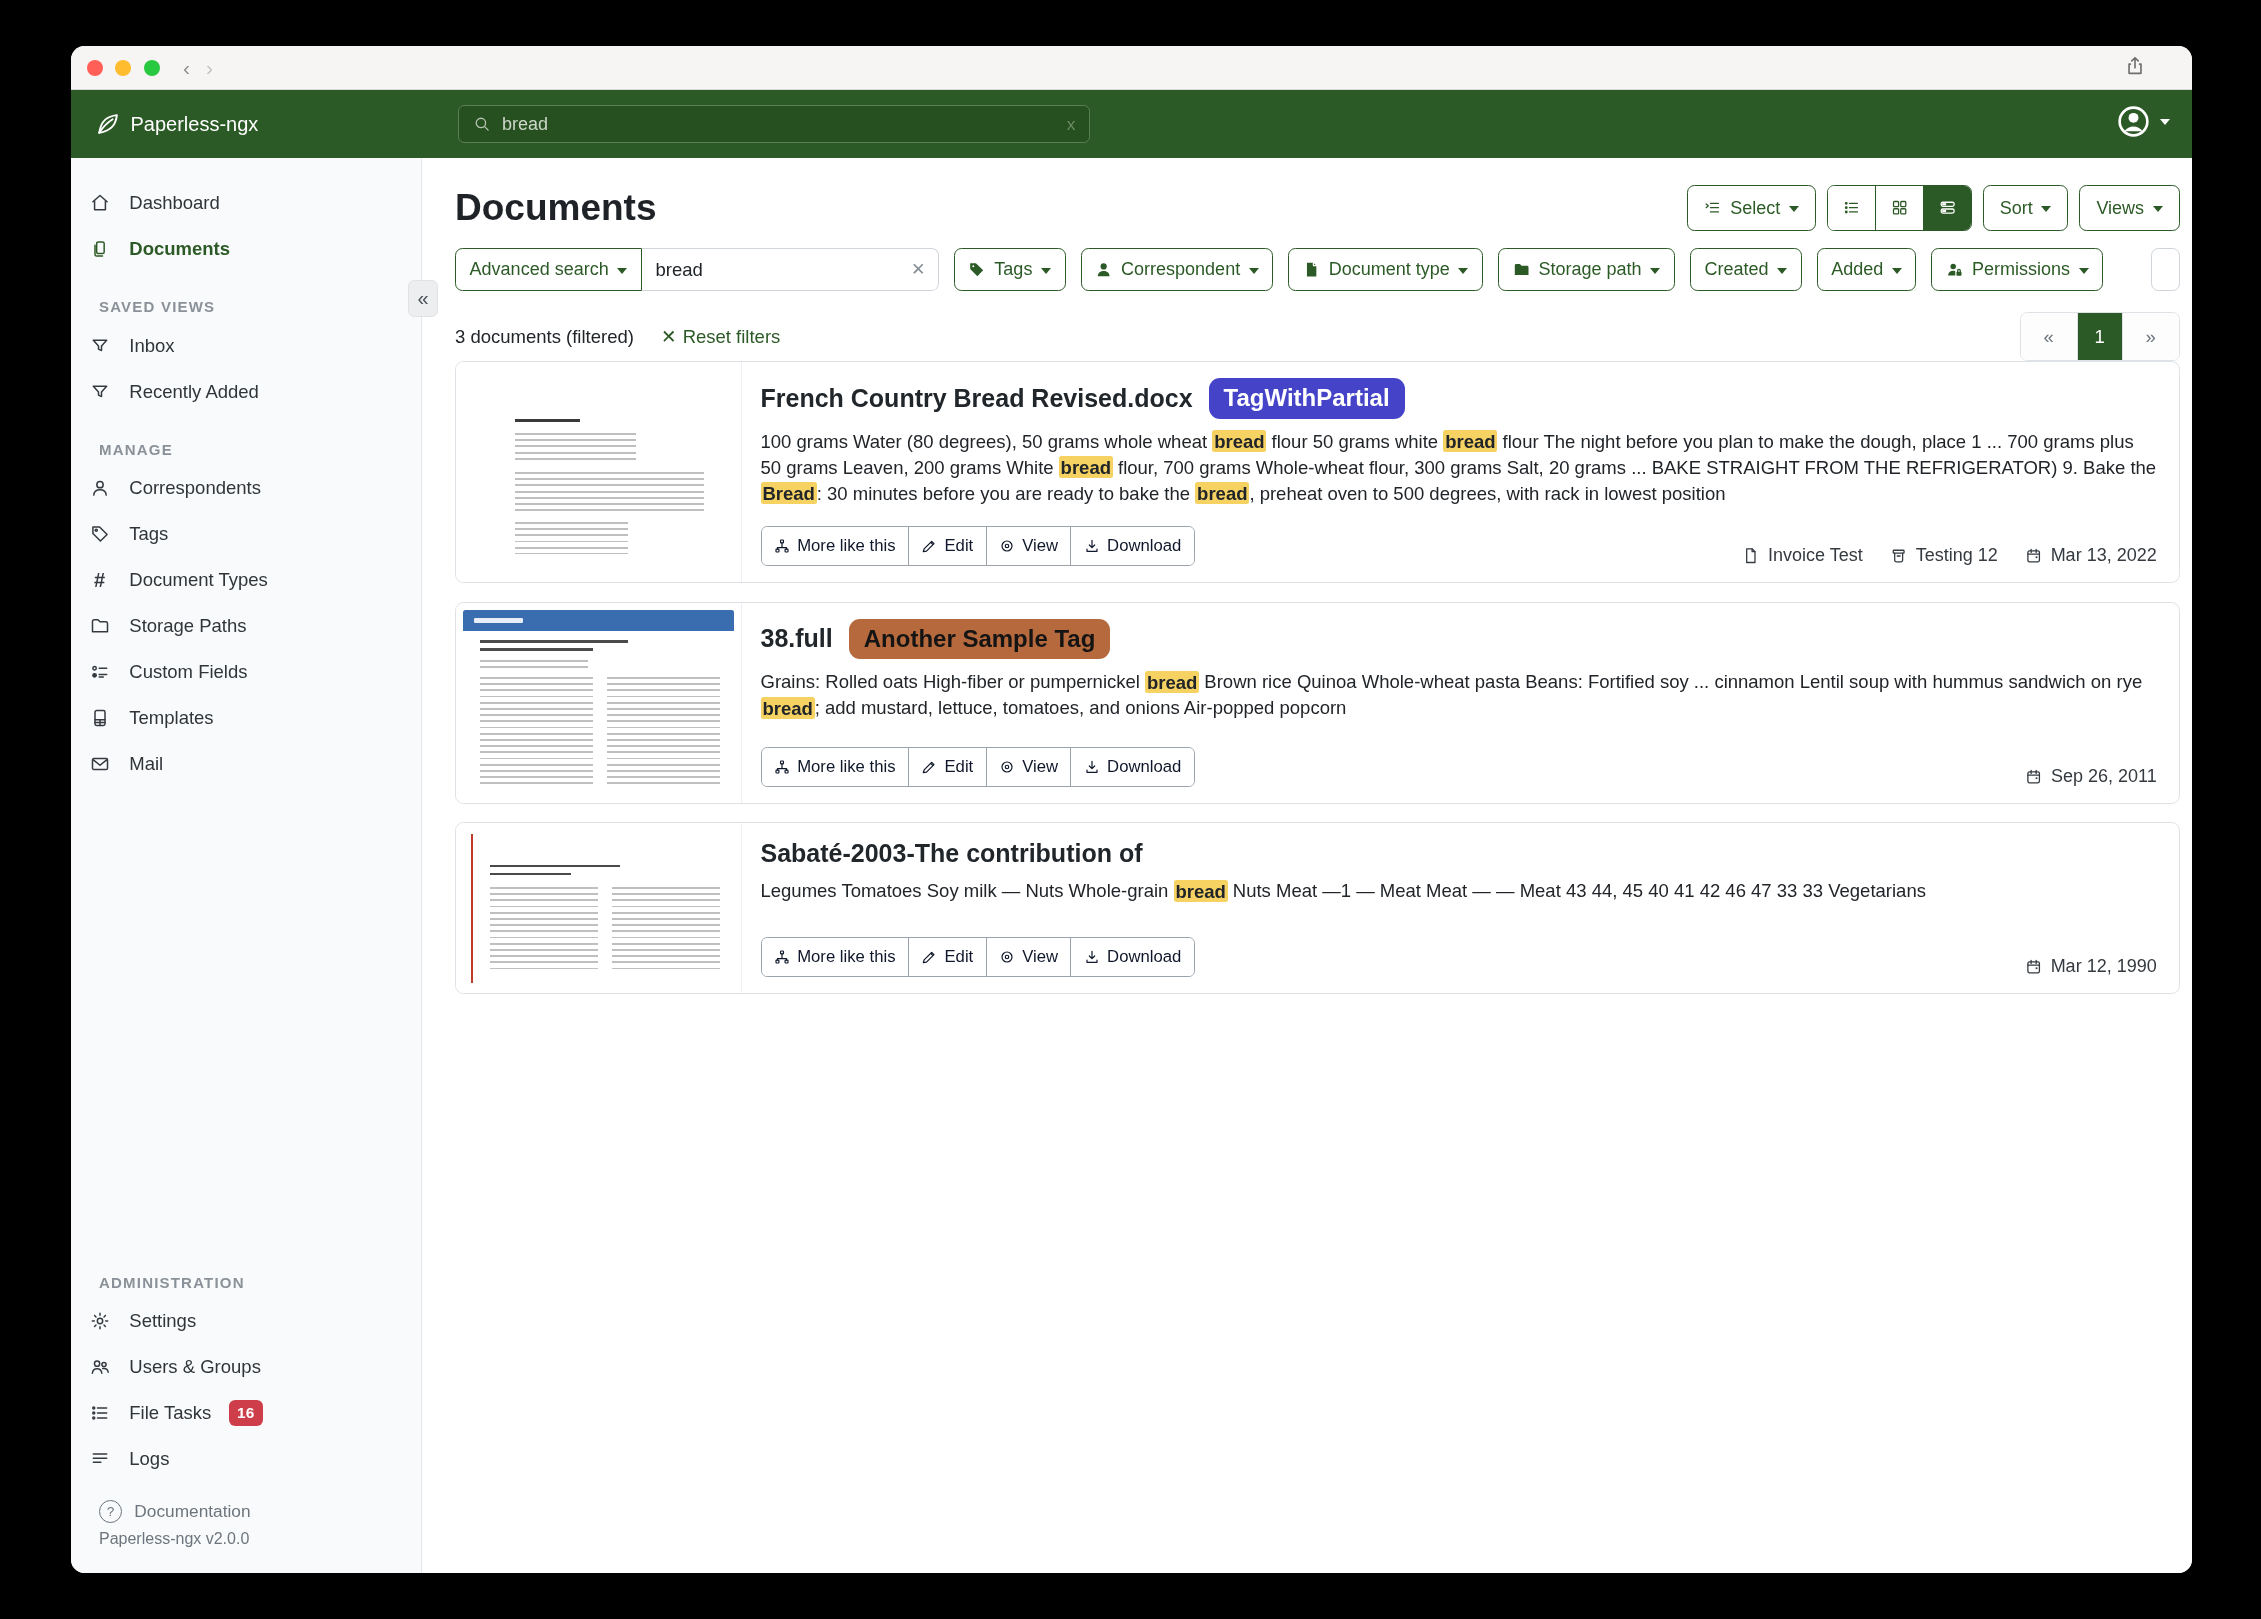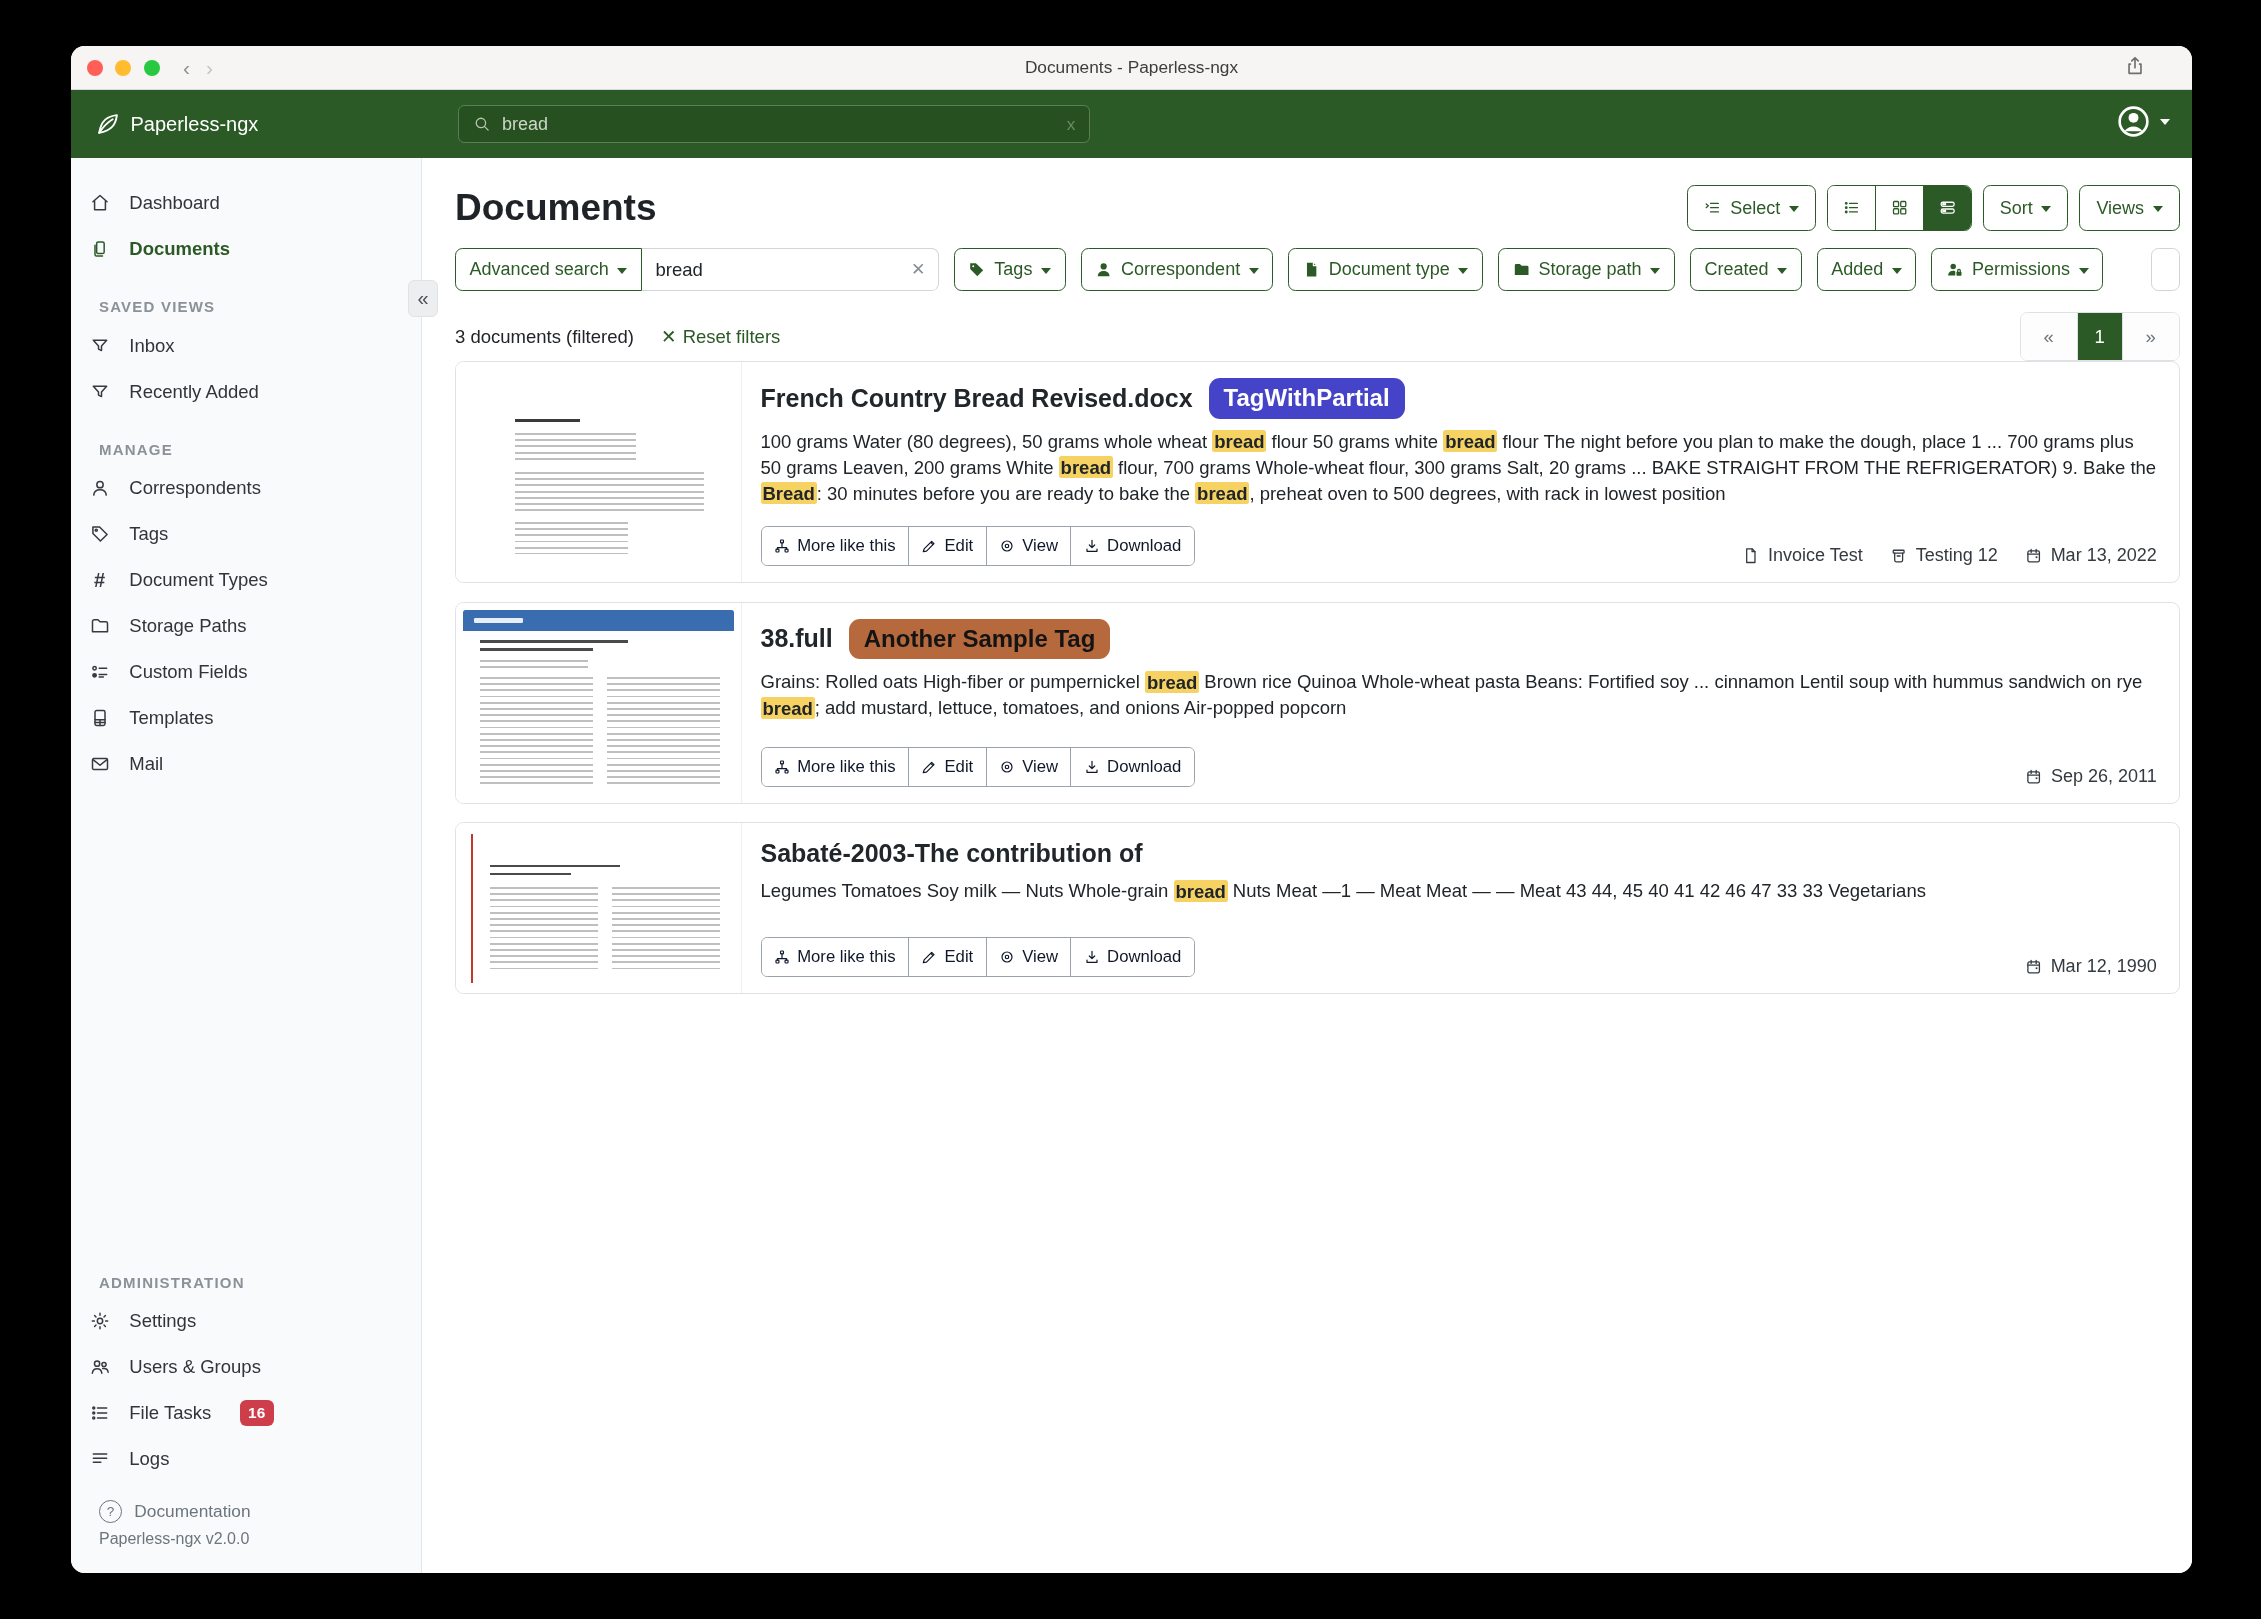--- a/index.html
+++ b/index.html
@@ -28,21 +28,21 @@
   .shell{flex:1;display:flex;min-height:0;position:relative;}
   .collapse-btn{position:absolute;left:337px;top:122px;width:28px;height:35px;background:#eceef0;border:0.6px solid #e0e3e6;border-radius:6.2px;color:#4a5056;font-size:20px;display:flex;align-items:center;justify-content:center;z-index:5;}
 
   
   .sidebar{width:351px;background:#f9fafb;border-right:0.6px solid #e4e7ea;display:flex;flex-direction:column;padding-top:22px;box-sizing:border-box;flex:0 0 auto;}
   .sbi{height:46px;display:flex;align-items:center;gap:17.3px;padding-left:16px;color:#30353a;font-size:18.5px;cursor:pointer;}
   .sbi .glyph{width:25px;display:flex;justify-content:center;color:#343a40;}
   .sbi.active{color:#2c5a26;font-weight:700;}
   .sbi.active .glyph{color:#2c5a26;}
   .sbhead{margin-top:18.5px;height:32px;display:flex;align-items:center;padding-left:28px;color:#8a9198;font-size:15px;font-weight:600;letter-spacing:1.2px;}
-  .badge-red{background:#ce3e4a;color:#fff;font-size:15.4px;font-weight:700;border-radius:6.2px;padding:3.7px 8.6px;margin-left:11px;}
+  .badge-red{background:#ce3e4a;color:#fff;font-size:15.4px;font-weight:700;border-radius:6.2px;padding:3.7px 8.6px;}
   .sb-admin{margin-top:auto;}
   .sb-footer{padding:11px 0 25px 28px;color:#6c757d;}
   .sb-doc{display:flex;align-items:center;gap:12.3px;font-size:17.3px;height:37px;cursor:pointer;color:#6c757d;}
   .sb-ver{font-size:16px;margin-top:0;}
   .qmark{width:21px;height:21px;border:1.2px solid #6c757d;border-radius:50%;display:inline-flex;align-items:center;justify-content:center;font-size:13.6px;}
 
   
   .main{flex:1;background:#fff;padding:0 12.3px 0 33px;box-sizing:border-box;overflow:hidden;}
   .title-row{margin-top:27px;display:flex;align-items:center;}
   .h1{font-size:37px;font-weight:600;color:#1f2328;}
@@ -104,21 +104,20 @@
 <div class="window">
 
   <div class="titlebar">
     <div class="lights">
       <span class="light r"></span>
       <span class="light y"></span>
       <span class="light g"></span>
     </div>
     <span class="navchev">‹</span>
     <span class="navchev fwd">›</span>
-    <div class="tb-title">Documents - Paperless-ngx</div>
     <span class="share">
       <svg class="ic s36" viewBox="0 0 24 24">
           <path d="M12 3v11M8.5 6.5L12 3l3.5 3.5M7 10H5.5v10h13V10H17"></path>
         </svg>
     </span>
   </div>
 
   <div class="appbar">
     <div class="brand">
       <svg class="ic s40" viewBox="0 0 24 24">

